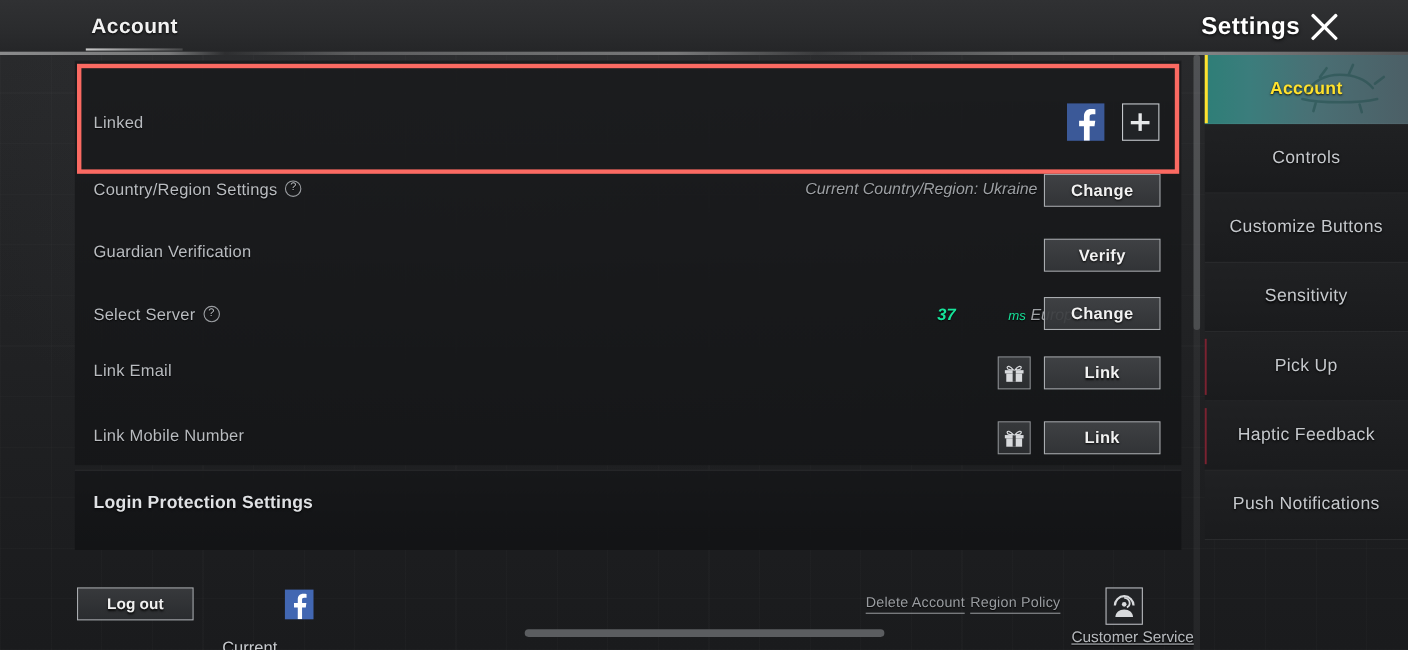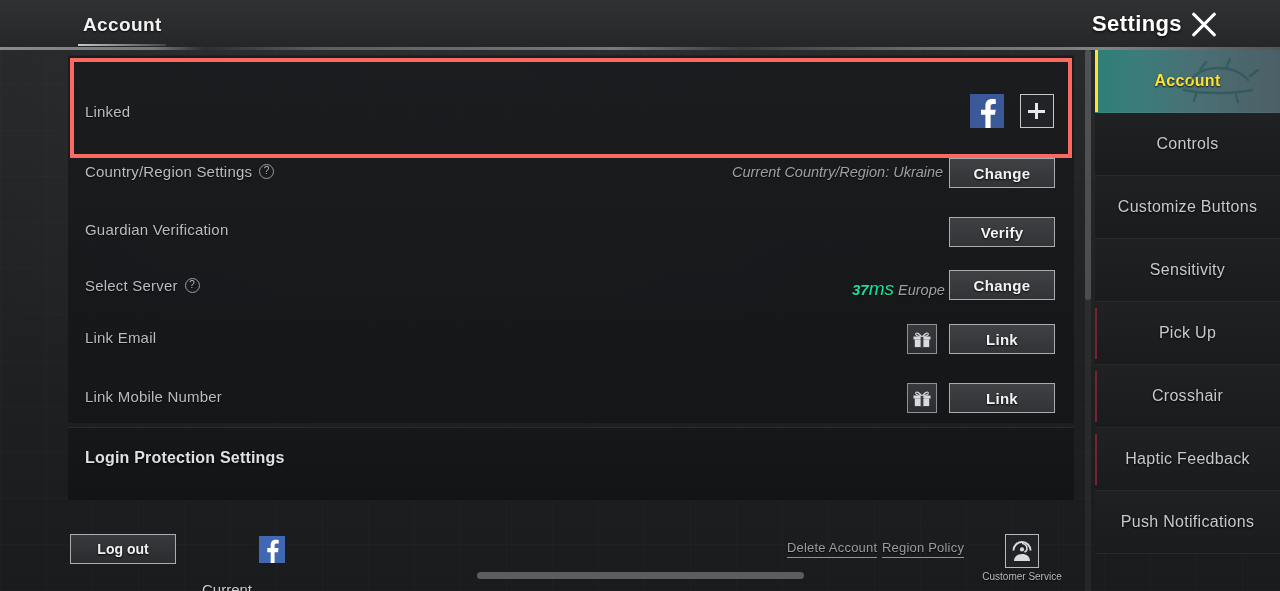--- a/index.html
+++ b/index.html
@@ -98,21 +98,21 @@
   .help-icon::after {
     content: "?"; position: absolute; left: 0; right: 0; top: -2px;
     text-align: center; font-size: 10px; color: #b9bcc0; line-height: 15px;
   }
 
   .val-text {
     position: absolute; font-size: 14.5px; color: #9da0a4;
     white-space: nowrap; text-shadow: 0 1px 1px rgba(0,0,0,.8); font-style: italic;
   }
   .ping-num { color: #17e39a; font-weight: 700; font-size: 15px; }
-  .ping-unit { color: #17e39a; font-size: 19px; }
+  .ping-unit { color: #17e39a; font-size: 12px; margin-left: 48px; }
   .ping-region { color: #9da0a4; }
 
   .btn {
     position: absolute; height: 30px;
     background: linear-gradient(180deg, rgba(66,68,71,0.92), rgba(52,54,57,0.92));
     border: 1px solid #a9acb0;
     color: #f2f2f2; font-size: 15px; font-weight: 700;
     display: flex; align-items: center; justify-content: center;
     letter-spacing: .3px; cursor: pointer;
     text-shadow: 0 1px 2px rgba(0,0,0,.9);
@@ -183,22 +183,23 @@
   }
   .cs-wrap { position: absolute; left: 1005px; top: 534px; cursor: pointer; }
   .cs-icon {
     width: 34px; height: 34px; border: 1.5px solid #b7babe;
     background: rgba(40,42,45,0.5);
     display: flex; align-items: center; justify-content: center;
   }
   .cs-icon svg { width: 26px; height: 26px; display: block; }
   .cs-label {
     position: absolute; left: -31px; top: 37px; width: 96px; text-align: center;
-    font-size: 10px; color: #b7babe; white-space: nowrap;
+    font-size: 14px; color: #b7babe; white-space: nowrap;
     text-shadow: 0 1px 1px rgba(0,0,0,.8);
+    text-decoration: underline;
   }
 
   .hscroll-track {
     position: absolute; left: 400px; top: 571px; width: 500px; height: 8px;
   }
   .hscroll-thumb {
     position: absolute; left: 77px; top: 1px; width: 327px; height: 7px;
     background: #5b5d60; border-radius: 4px; cursor: pointer;
   }
 
@@ -377,23 +378,20 @@
     <div class="side-item">
       <span class="side-item-label">Customize Buttons</span>
     </div>
     <div class="side-item">
       <span class="side-item-label">Sensitivity</span>
     </div>
     <div class="side-item redline">
       <span class="side-item-label">Pick Up</span>
     </div>
     <div class="side-item redline">
-      <span class="side-item-label">Crosshair</span>
-    </div>
-    <div class="side-item redline">
       <span class="side-item-label">Haptic Feedback</span>
     </div>
     <div class="side-item">
       <span class="side-item-label">Push Notifications</span>
     </div>
   </div>
 
 </div>
 
 </body></html>

